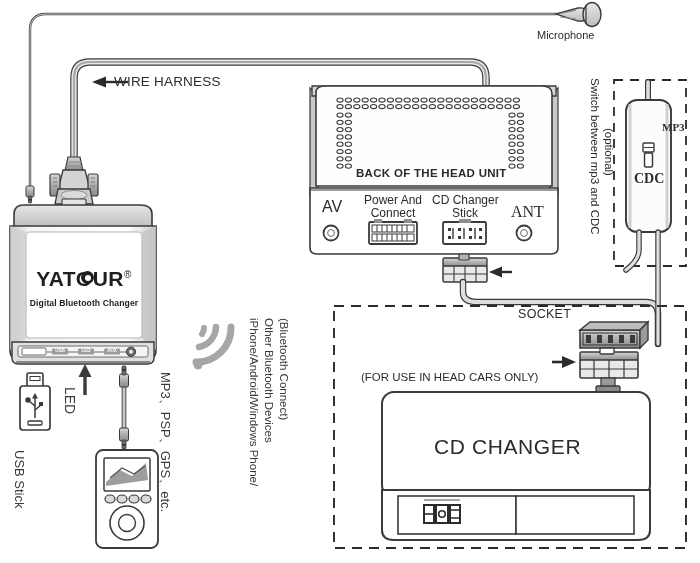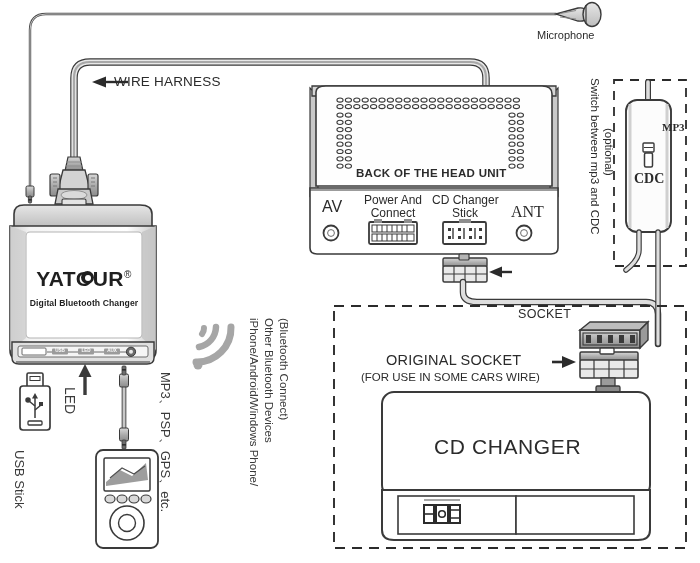--- a/index.html
+++ b/index.html
@@ -477,22 +477,21 @@
   <div class="lbl t-portsm" style="left:511px; top:203px;font-family:Liberation Serif, serif;">ANT</div>
 
   <div class="lbl t-socket" style="left:518px; top:265px;margin-top:42px;">SOCKET</div>
 
   <div class="lbl t-switch vert-cw" style="left:601px; top:78px;">Switch between mp3 and CDC</div>
   <div class="lbl t-switch vert-cw" style="left:615px; top:128px;">(optional)</div>
 
   <div class="lbl t-mp3" style="left:634px; top:121px;margin-left:28px;">MP3</div>
   <div class="lbl t-cdc" style="left:634px; top:171px;">CDC</div>
 
-  <div class="lbl t-orig" style="left:386px; top:352px;">ORIGINAL SOCKET</div>
-  <div class="lbl t-origsub" style="left:361px; top:371px;">(FOR USE IN SOME CARS WIRE)</div>
+  <div class="lbl t-origsub" style="left:361px; top:371px;">(FOR USE IN HEAD CARS ONLY)</div>
 
   <div class="lbl t-cdchanger" style="left:434px; top:435px;">CD CHANGER</div>
 
   <div class="lbl t-usb vert-cw" style="left:26px; top:450px;">USB Stick</div>
 
   <div class="lbl t-led vert-cw" style="left:78px; top:387px;">LED</div>
 
   <div class="lbl t-mp3list vert-cw" style="left:172px; top:372px;">MP3、PSP、GPS、etc.</div>
 
   <div class="lbl t-bt vert-cw" style="left:262px; top:318px;">iPhone/Android/Windows Phone/</div>

